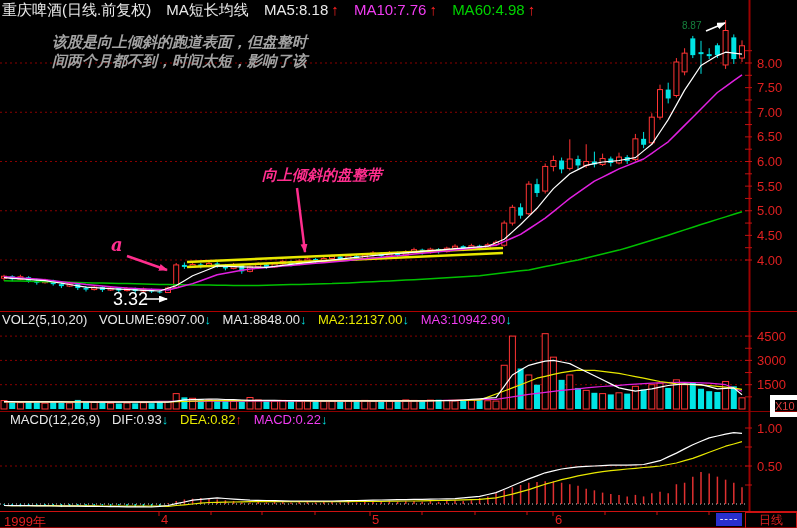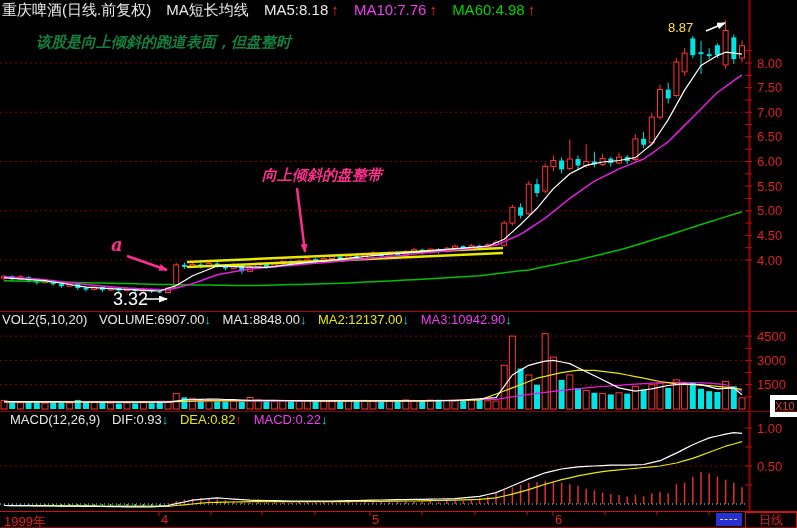--- a/index.html
+++ b/index.html
@@ -5,25 +5,25 @@
   html,body{margin:0;padding:0;background:#000;}
   .screen{position:relative;width:797px;height:528px;background:#000;overflow:hidden;
           font-family:"Liberation Sans",sans-serif;}
   .abs{position:absolute;}
   svg{position:absolute;left:0;top:0;}
   .hdr{left:2px;top:1px;font-size:15px;white-space:nowrap;}
   .hdr span{margin-right:3px;}
   .gap{margin-left:8px;}
   .tw{color:#e8e8e8}.tm{color:#f03cf0}.tg{color:#00d200}.ty{color:#e8e800}
   .ar{color:#ff2222}.ac{color:#00e4e4}
-  .note{left:36px;top:33px;font:italic bold 15px/19px "DejaVu Serif",serif;color:#15803d;white-space:nowrap;}
+  .note{left:52px;top:33px;font:italic bold 15px/19px "DejaVu Serif",serif;color:#a3a3a3;white-space:nowrap;}
   .bandlbl{left:262px;top:166px;font:italic bold 15px "DejaVu Serif",serif;color:#ff2e8e;white-space:nowrap;}
   .pta{left:111px;top:234px;font:italic bold 18px "DejaVu Serif",serif;color:#ff2e8e;}
   .lowlbl{left:113px;top:289px;font-size:18px;color:#fff;}
-  .highlbl{left:668px;top:20px;font-size:13px;color:#fde047;}
+  .highlbl{left:682px;top:20px;font-size:10px;color:#15803d;}
   .vhdr{left:2px;top:312px;font-size:13px;white-space:nowrap;text-align:right;}
   .mhdr{left:10px;top:412px;font-size:13px;white-space:nowrap;}
   .x10{left:770px;top:395px;width:24px;height:12px;border:5px solid #ffffff;color:#e04040;
        font-size:11px;line-height:12px;text-align:left;}
   .year{left:4px;top:513px;font-size:13px;color:#e02020;}
   .scrollbox{left:716px;top:513px;width:26px;height:13px;background:#2830cf;color:#fff;
        font-size:11px;line-height:11px;text-align:center;letter-spacing:1px;}
   .periodbox{left:745px;top:512px;width:50px;height:15px;border:1px solid #cc1111;color:#e02020;
        font-size:12px;line-height:15px;text-align:center;}
 </style>
@@ -527,20 +527,21 @@
   <div class="abs hdr">
     <span class="tw">重庆啤酒(日线.前复权)</span>
     <span class="tw gap">MA短长均线</span>
     <span class="tw gap">MA5:8.18</span><span class="ar">↑</span>
     <span class="tm gap">MA10:7.76</span><span class="ar">↑</span>
     <span class="tg gap">MA60:4.98</span><span class="ar">↑</span>
   </div>
 
   <div class="abs note">
     <div>该股是向上倾斜的跑道表面，但盘整时</div>
+    <div>间两个月都不到，时间太短，影响了该</div>
   </div>
   <div class="abs bandlbl">向上倾斜的盘整带</div>
   <div class="abs pta">a</div>
   <div class="abs lowlbl">3.32</div>
   <div class="abs highlbl">8.87</div>
 
   <div class="abs vhdr">
     <span class="tw">VOL2(5,10,20)</span>
     <span class="tw gap">VOLUME:6907.00</span><span class="ac">↓</span>
     <span class="tw gap">MA1:8848.00</span><span class="ac">↓</span>

